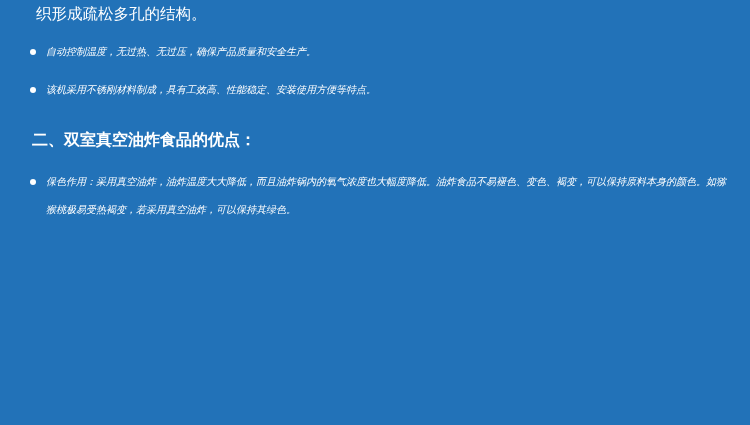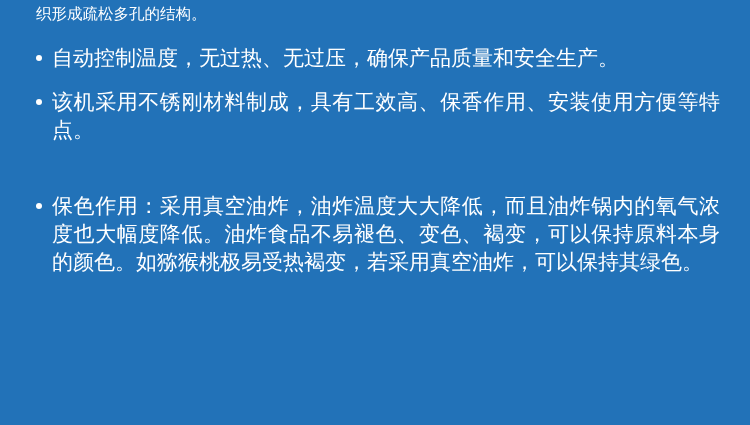--- a/index.html
+++ b/index.html
@@ -24,24 +24,25 @@
   }
   
   .cont {
     padding-left: 22px;
     font-size: 15.5px;
     line-height: 28px;
   }
   .bullet-item {
     position: relative;
     padding-left: 22px;
-    margin: 16px;
-    font-size: 21px;
+    margin: 10px;
+    font-size: 10px;
     line-height: 28px;
     text-align: justify;
+    font-style: italic;
   }
   .bullet-item .dot {
     position: absolute;
     left: 6px;
     top: 11px;
     width: 6px;
     height: 6px;
     background: #ffffff;
     border-radius: 50%;
     display: block;
@@ -63,25 +64,26 @@
 
   <div class="cont">织形成疏松多孔的结构。</div>
 
   <div class="bullet-item">
     <span class="dot"></span>
     <span>自动控制温度，无过热、无过压，确保产品质量和安全生产。</span>
   </div>
 
   <div class="bullet-item">
     <span class="dot"></span>
-    <span>该机采用不锈刚材料制成，具有工效高、保香作用、安装使用方便等特点。</span>
+    <span>该机采用不锈刚材料制成，具有工效高、性能稳定、安装使用方便等特点。</span>
   </div>
 
   <div class="spacer-sm"></div>
 
+  <div class="section-title">二、双室真空油炸食品的优点：</div>
 
   <div class="spacer-xs"></div>
 
   <div class="bullet-item">
     <span class="dot"></span>
     <span>保色作用：采用真空油炸，油炸温度大大降低，而且油炸锅内的氧气浓度也大幅度降低。油炸食品不易褪色、变色、褐变，可以保持原料本身的颜色。如猕猴桃极易受热褐变，若采用真空油炸，可以保持其绿色。</span>
   </div>
 
 
 

